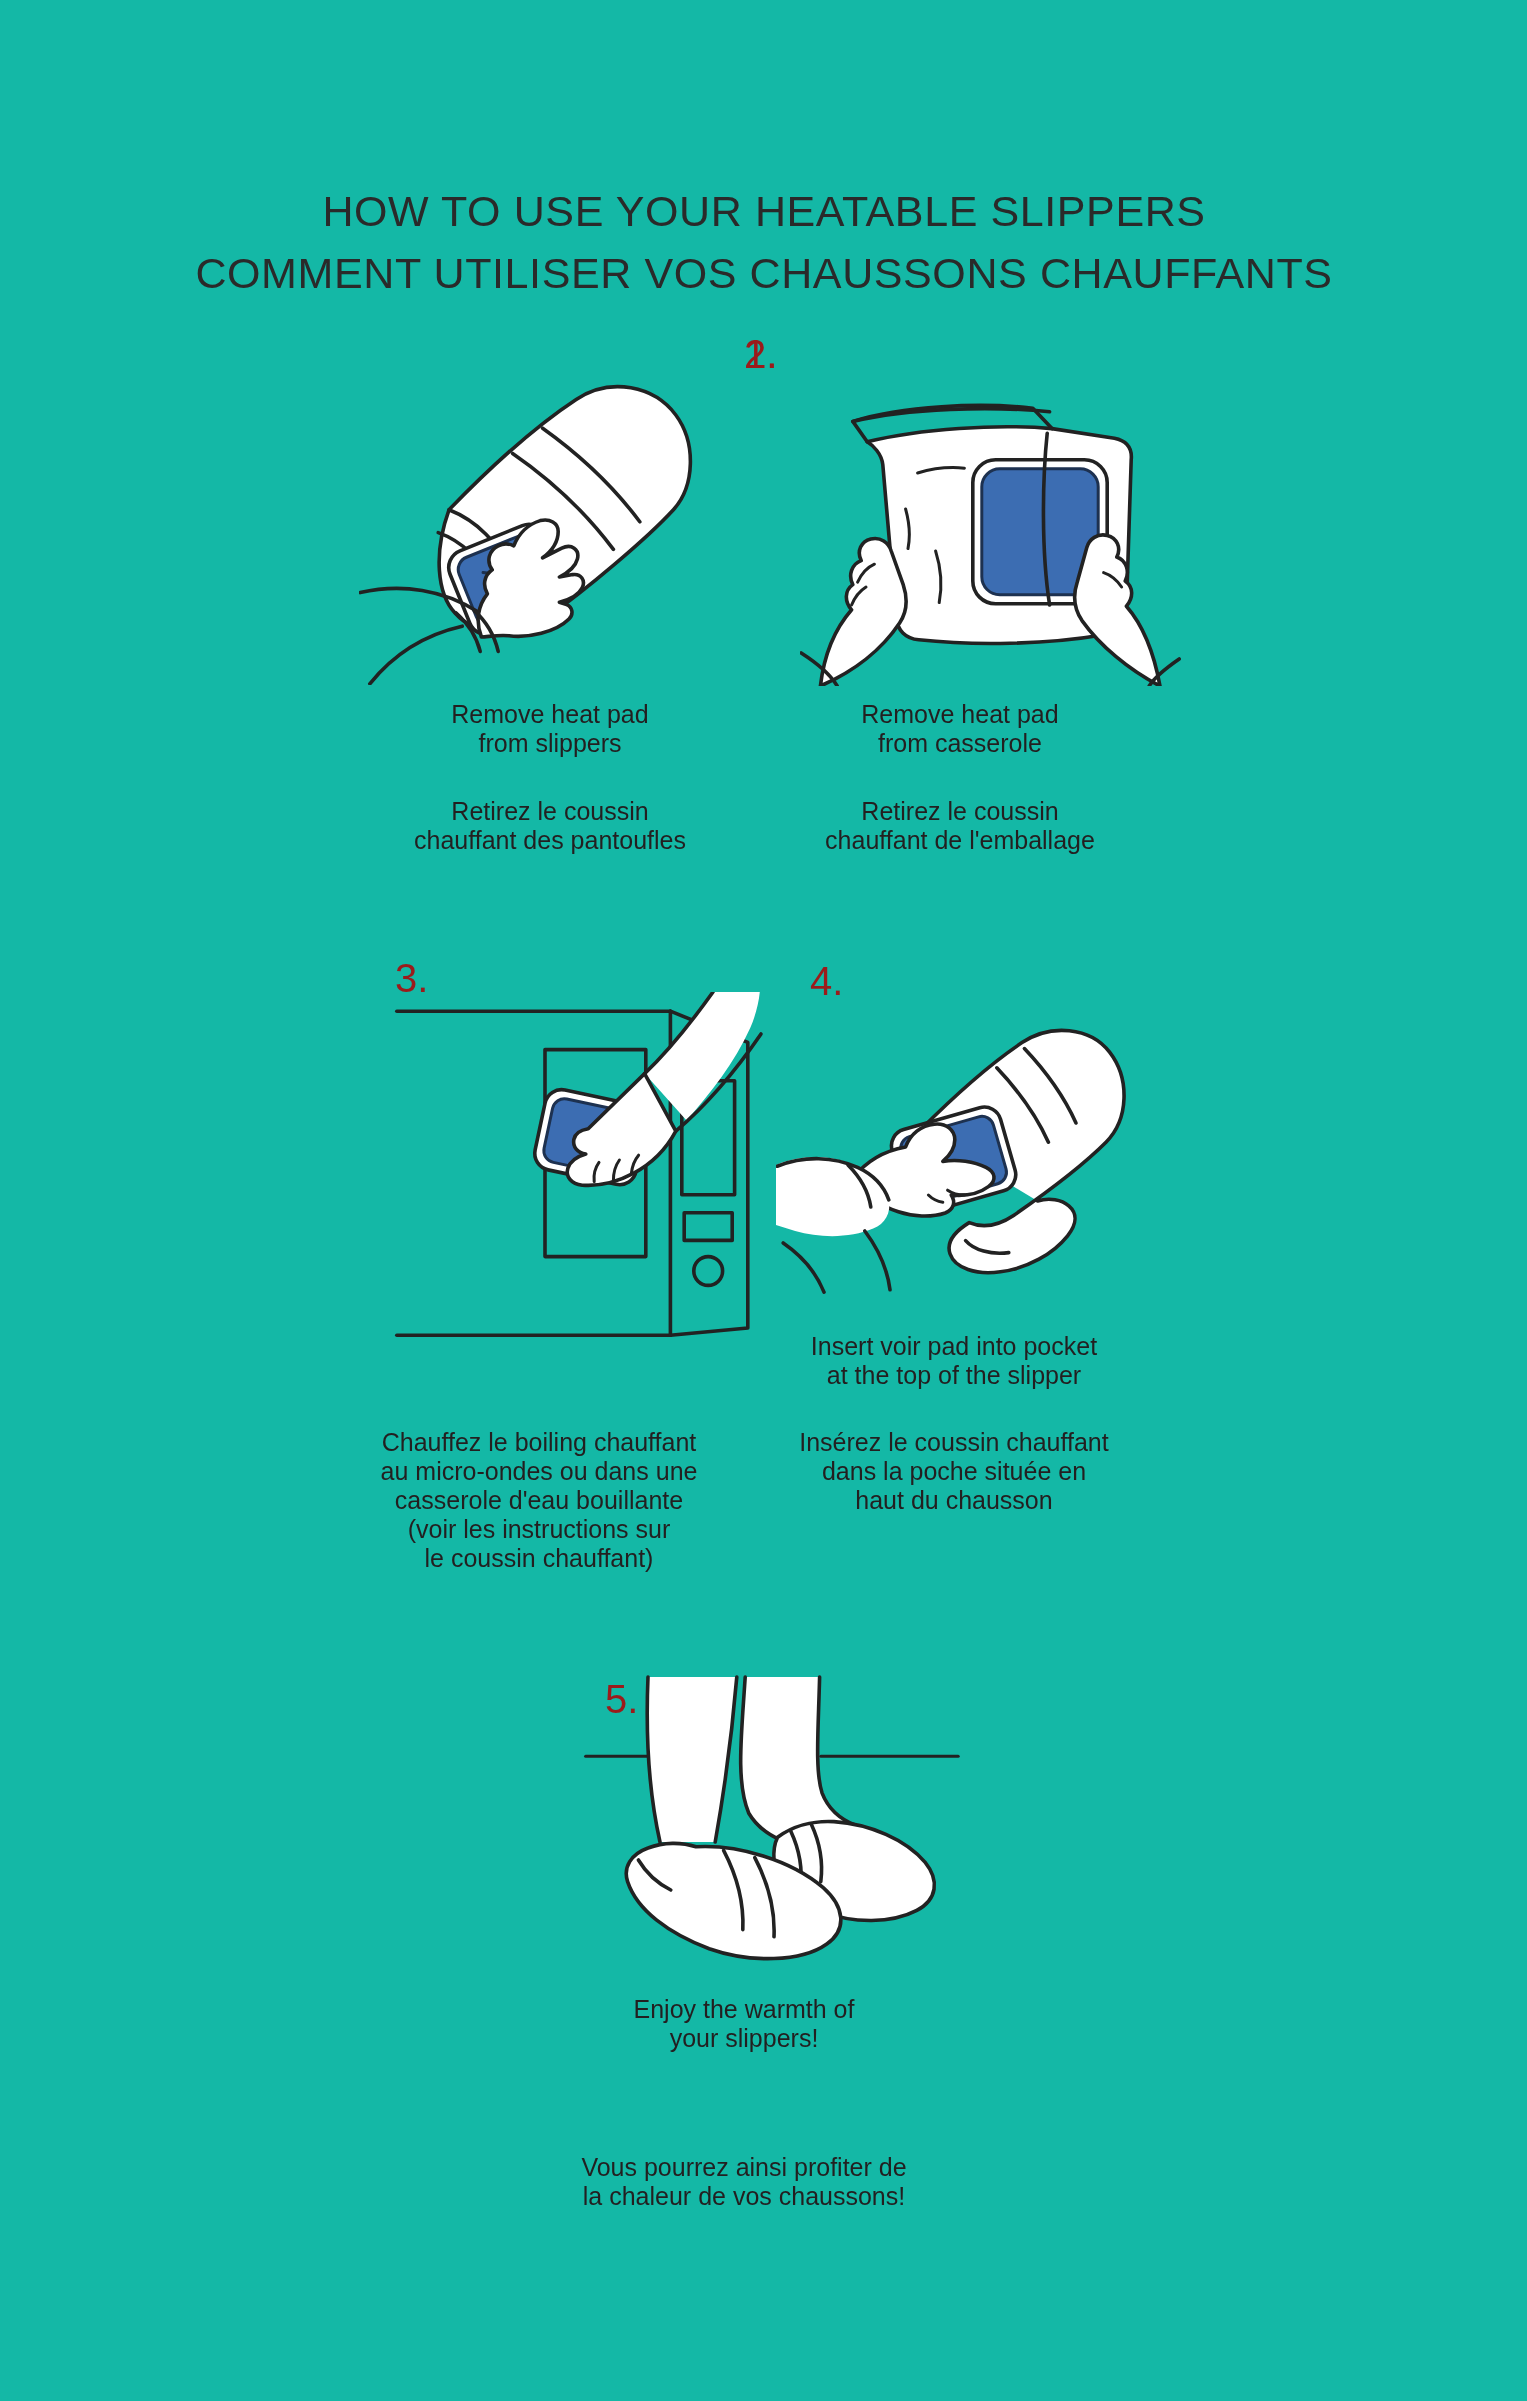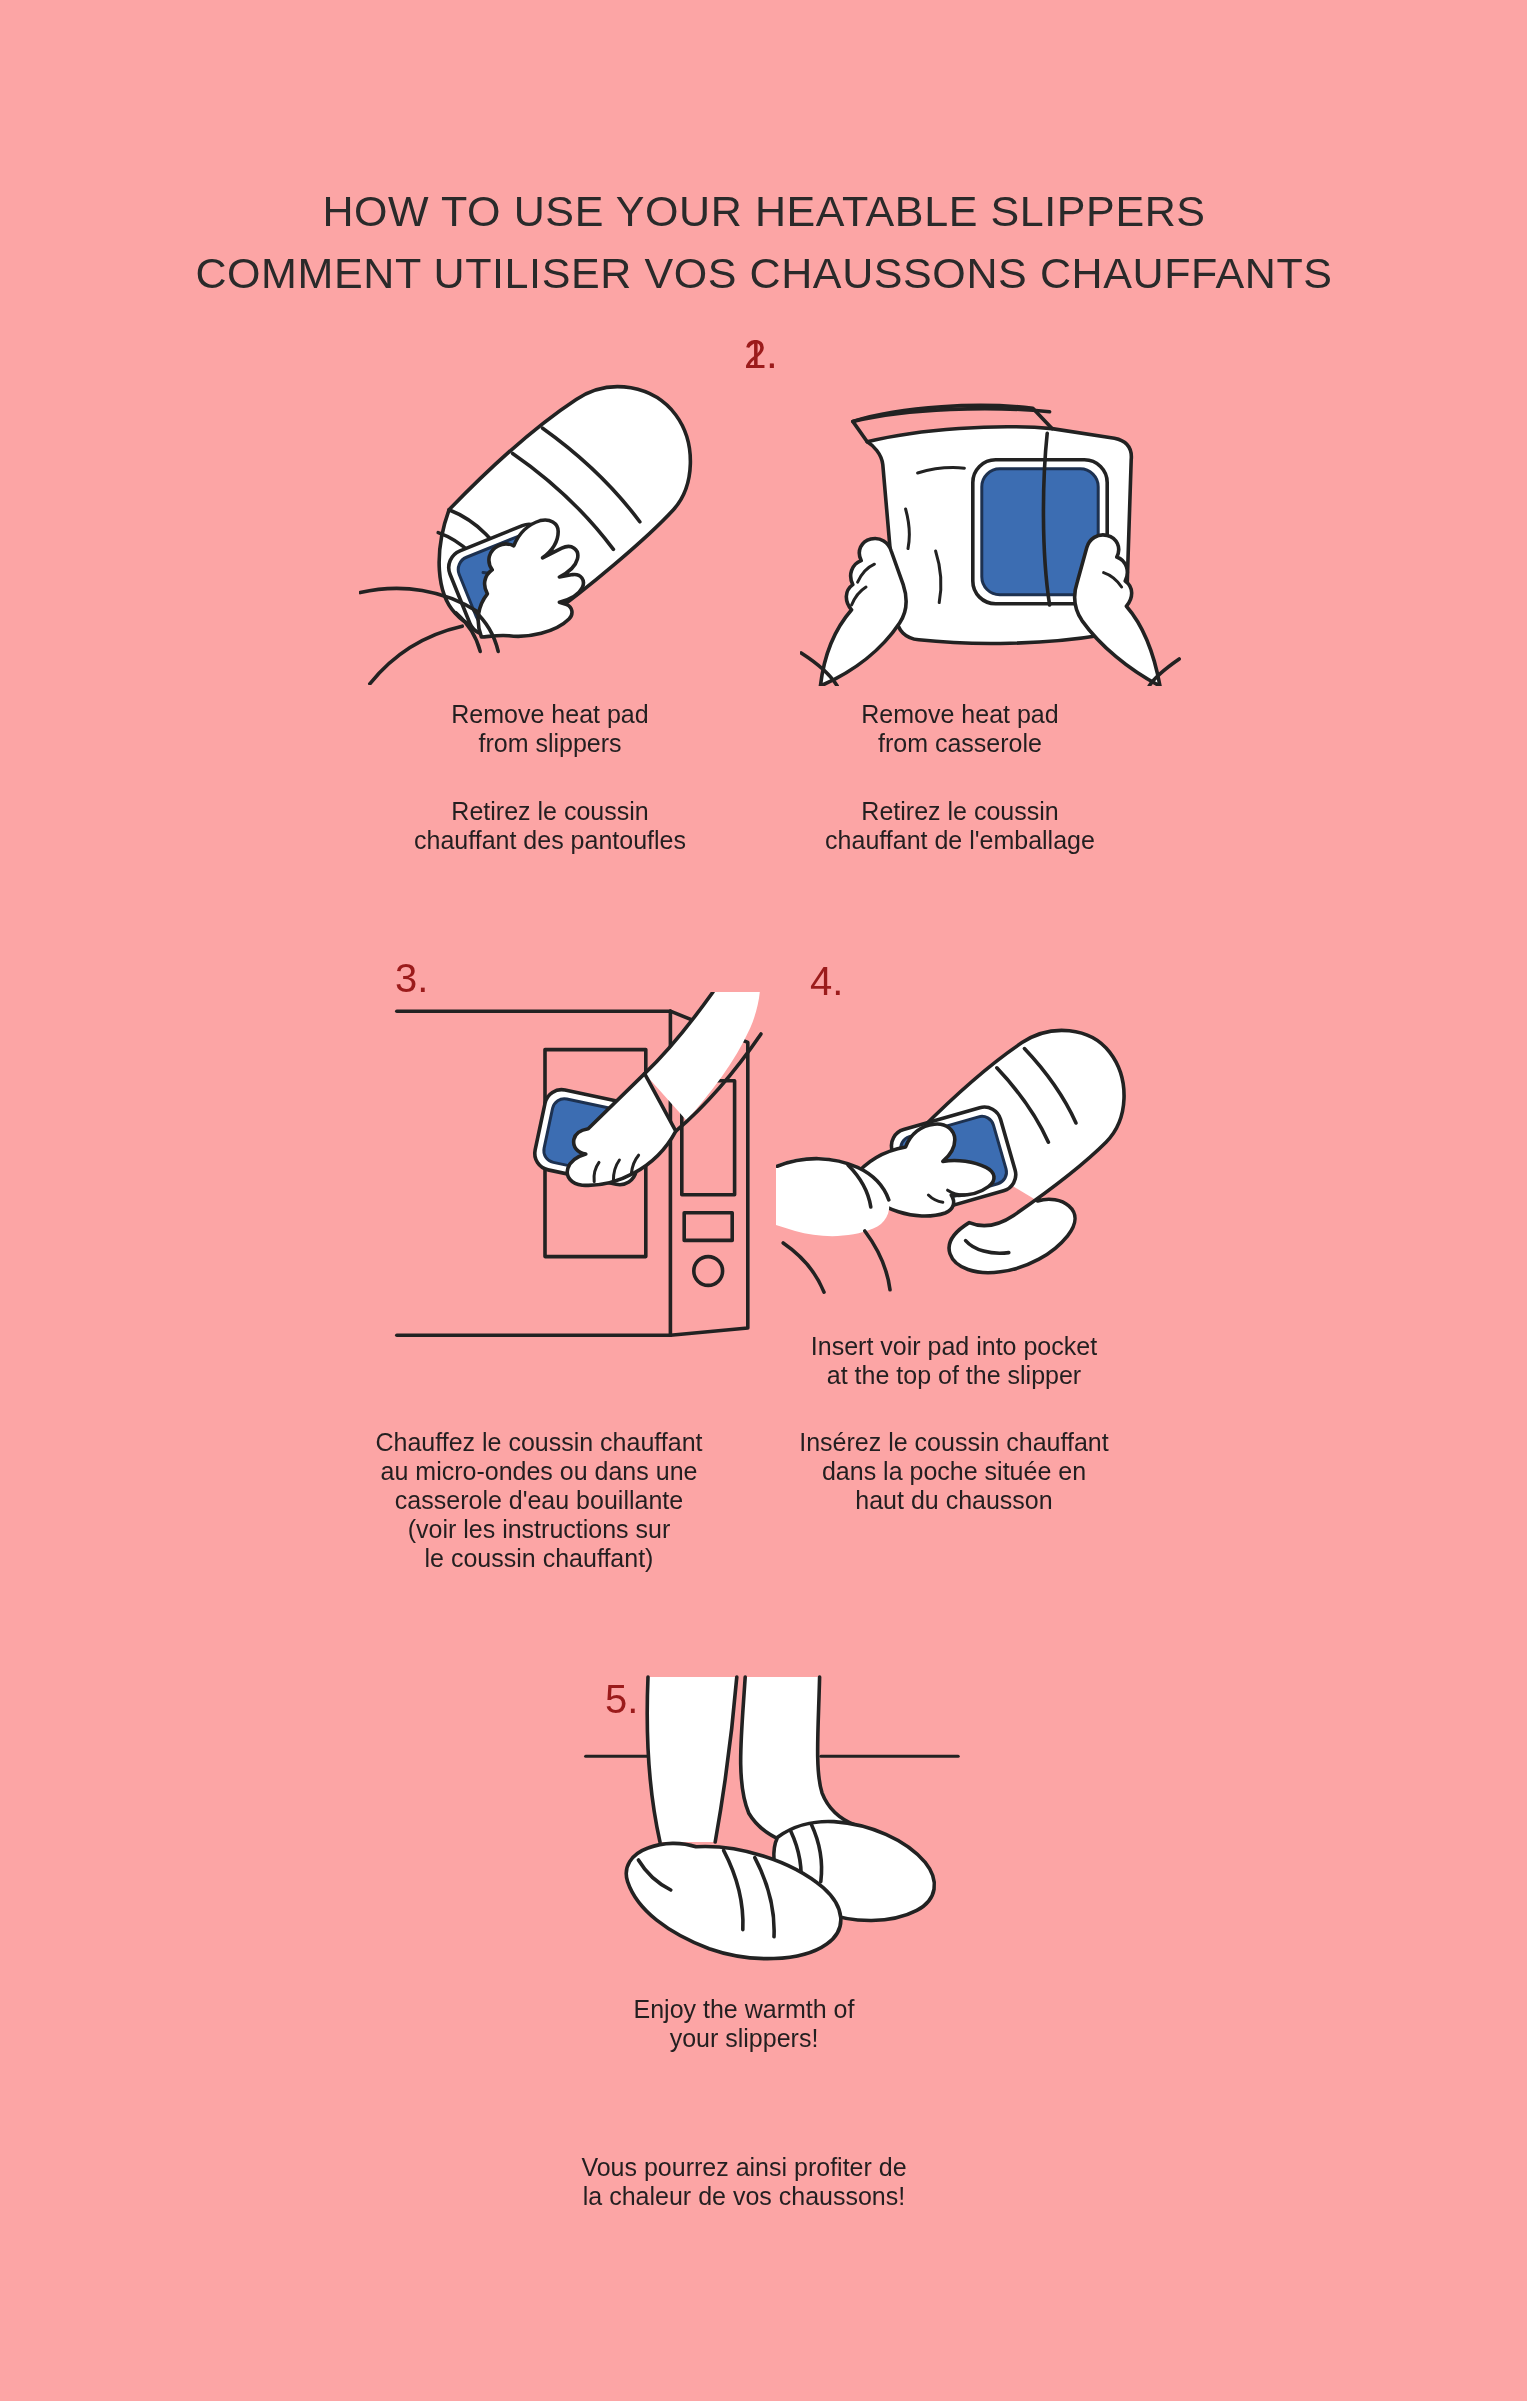--- a/index.html
+++ b/index.html
@@ -5,21 +5,21 @@
   :root{
     --accent-red:#9b1b1b;
     --pad-blue:#3c6db2;
     --pad-outline:#1d3150;
     --line-art:#222222;
     --text:#231f20;
   }
   *{box-sizing:border-box;}
   html,body{margin:0;padding:0;background:#ffffff;}
   .page{
-    position:relative;width:1528px;height:2401px;background:#fca5a5;overflow:hidden;
+    position:relative;width:1528px;height:2401px;background:#14b8a6;overflow:hidden;
     font-family:"Liberation Sans", sans-serif;color:var(--text);
   }
   .title{
     position:absolute;left:0;top:180px;width:1528px;text-align:center;
     font-size:43px;line-height:62px;letter-spacing:0.6px;color:#2a2a2a;font-weight:400;
   }
   .stepnum{
     position:absolute;font-size:40px;line-height:40px;color:var(--accent-red);
     font-weight:400;white-space:nowrap;
   }
@@ -189,21 +189,21 @@
         <path class="nf" d="M0,310 C42,292 92,292 134,312 C160,324 180,344 188,368 C192,390 182,408 162,416 C124,432 74,432 32,420 L0,410 Z"></path>
         <path class="ln" d="M2,312 C48,294 96,296 136,314 C162,326 180,346 188,368"></path>
         <path class="ln" d="M120,310 C140,330 154,354 158,380"></path>
         <path class="ln" d="M12,440 C44,462 68,492 80,522"></path>
         <path class="ln" d="M148,420 C172,452 186,486 190,518"></path>
       </g>
     </svg>
   </div>
 
   <div class="caption" style="left:359px;top:1428px;">
-    <div>Chauffez le coussin chauffant</div>
+    <div>Chauffez le boiling chauffant</div>
     <div>au micro-ondes ou dans une</div>
     <div>casserole d'eau bouillante</div>
     <div>(voir les instructions sur</div>
     <div>le coussin chauffant)</div>
   </div>
   <div class="caption" style="left:774px;top:1332px;">
     <div>Insert voir pad into pocket</div>
     <div>at the top of the slipper</div>
   </div>
   <div class="caption" style="left:774px;top:1428px;">

